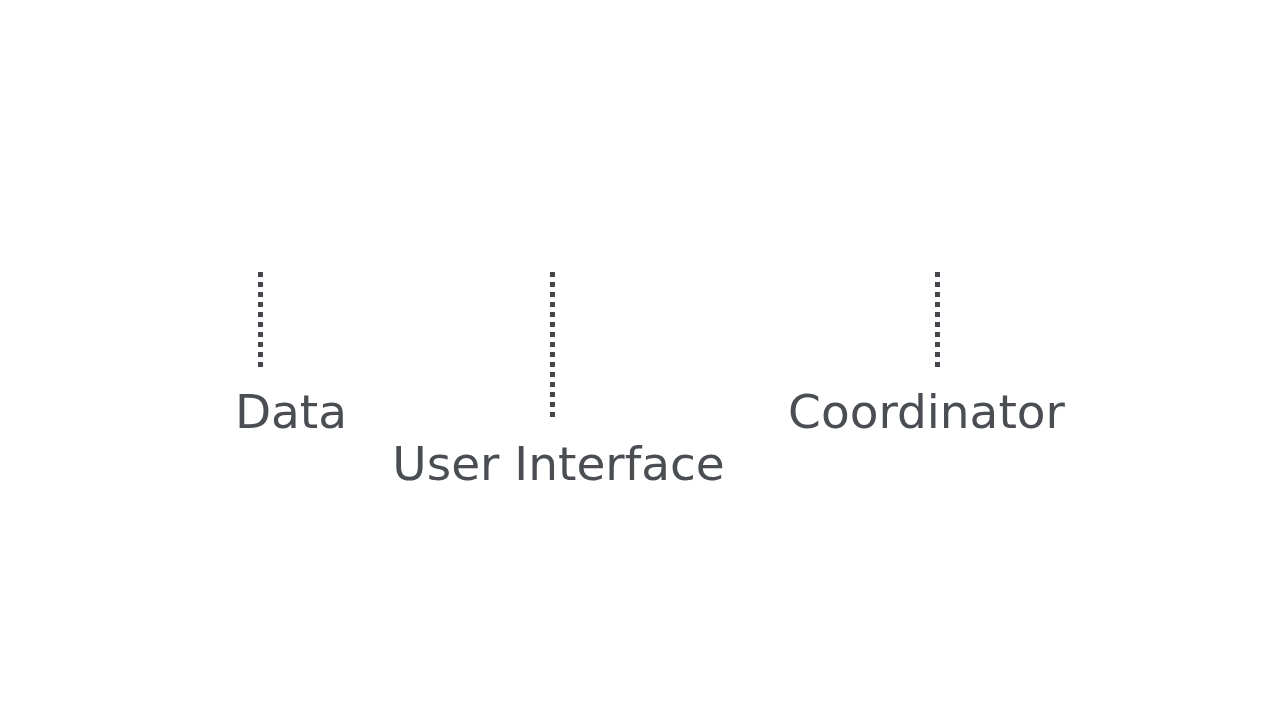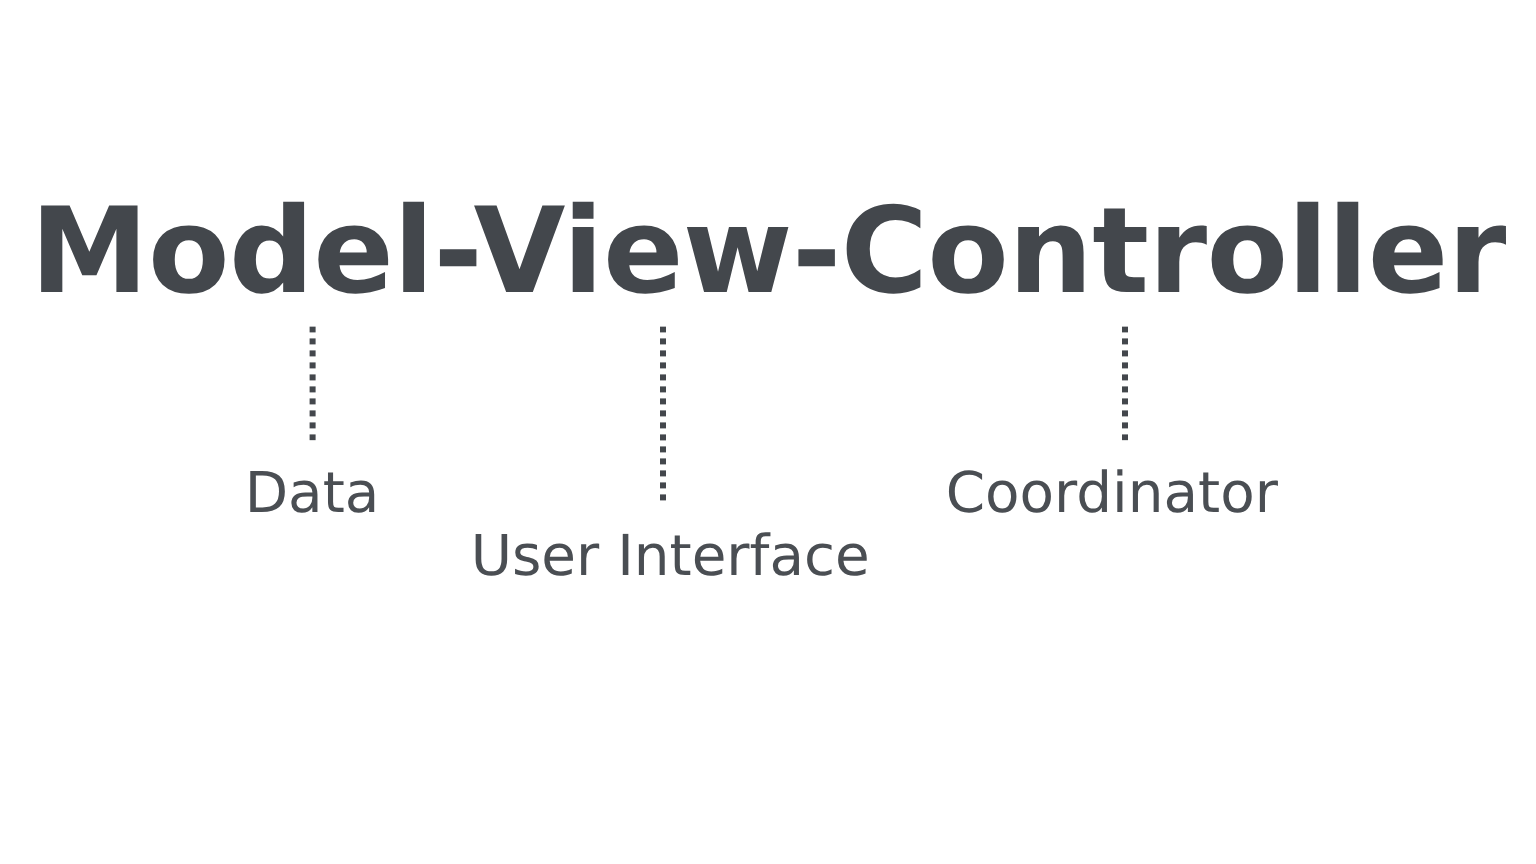--- a/index.html
+++ b/index.html
@@ -75,40 +75,40 @@
     font-size: 47px;
     line-height: 1.0;
     white-space: nowrap;
   }
 
   #label-data {
     left: 0px;
     top: 388px;
     width: 520px;
     text-align: center;
+    padding-left: 31px;
   }
   #label-ui {
     left: 12px;
     top: 440px;
     width: 1093px;
     text-align: center;
   }
   #label-coordinator {
     left: 500px;
     top: 388px;
     width: 853px;
     text-align: center;
   }
 </style>
 </head>
 <body>
 
 <div id="slide">
 
-  <div id="title">Model-View-Controller</div>
 
   <div class="leader" id="leader-model"></div>
 
   <div class="leader" id="leader-view"></div>
 
   <div class="leader" id="leader-controller"></div>
 
   <div class="annotation" id="label-data">Data</div>
 
   <div class="annotation" id="label-ui">User Interface</div>

